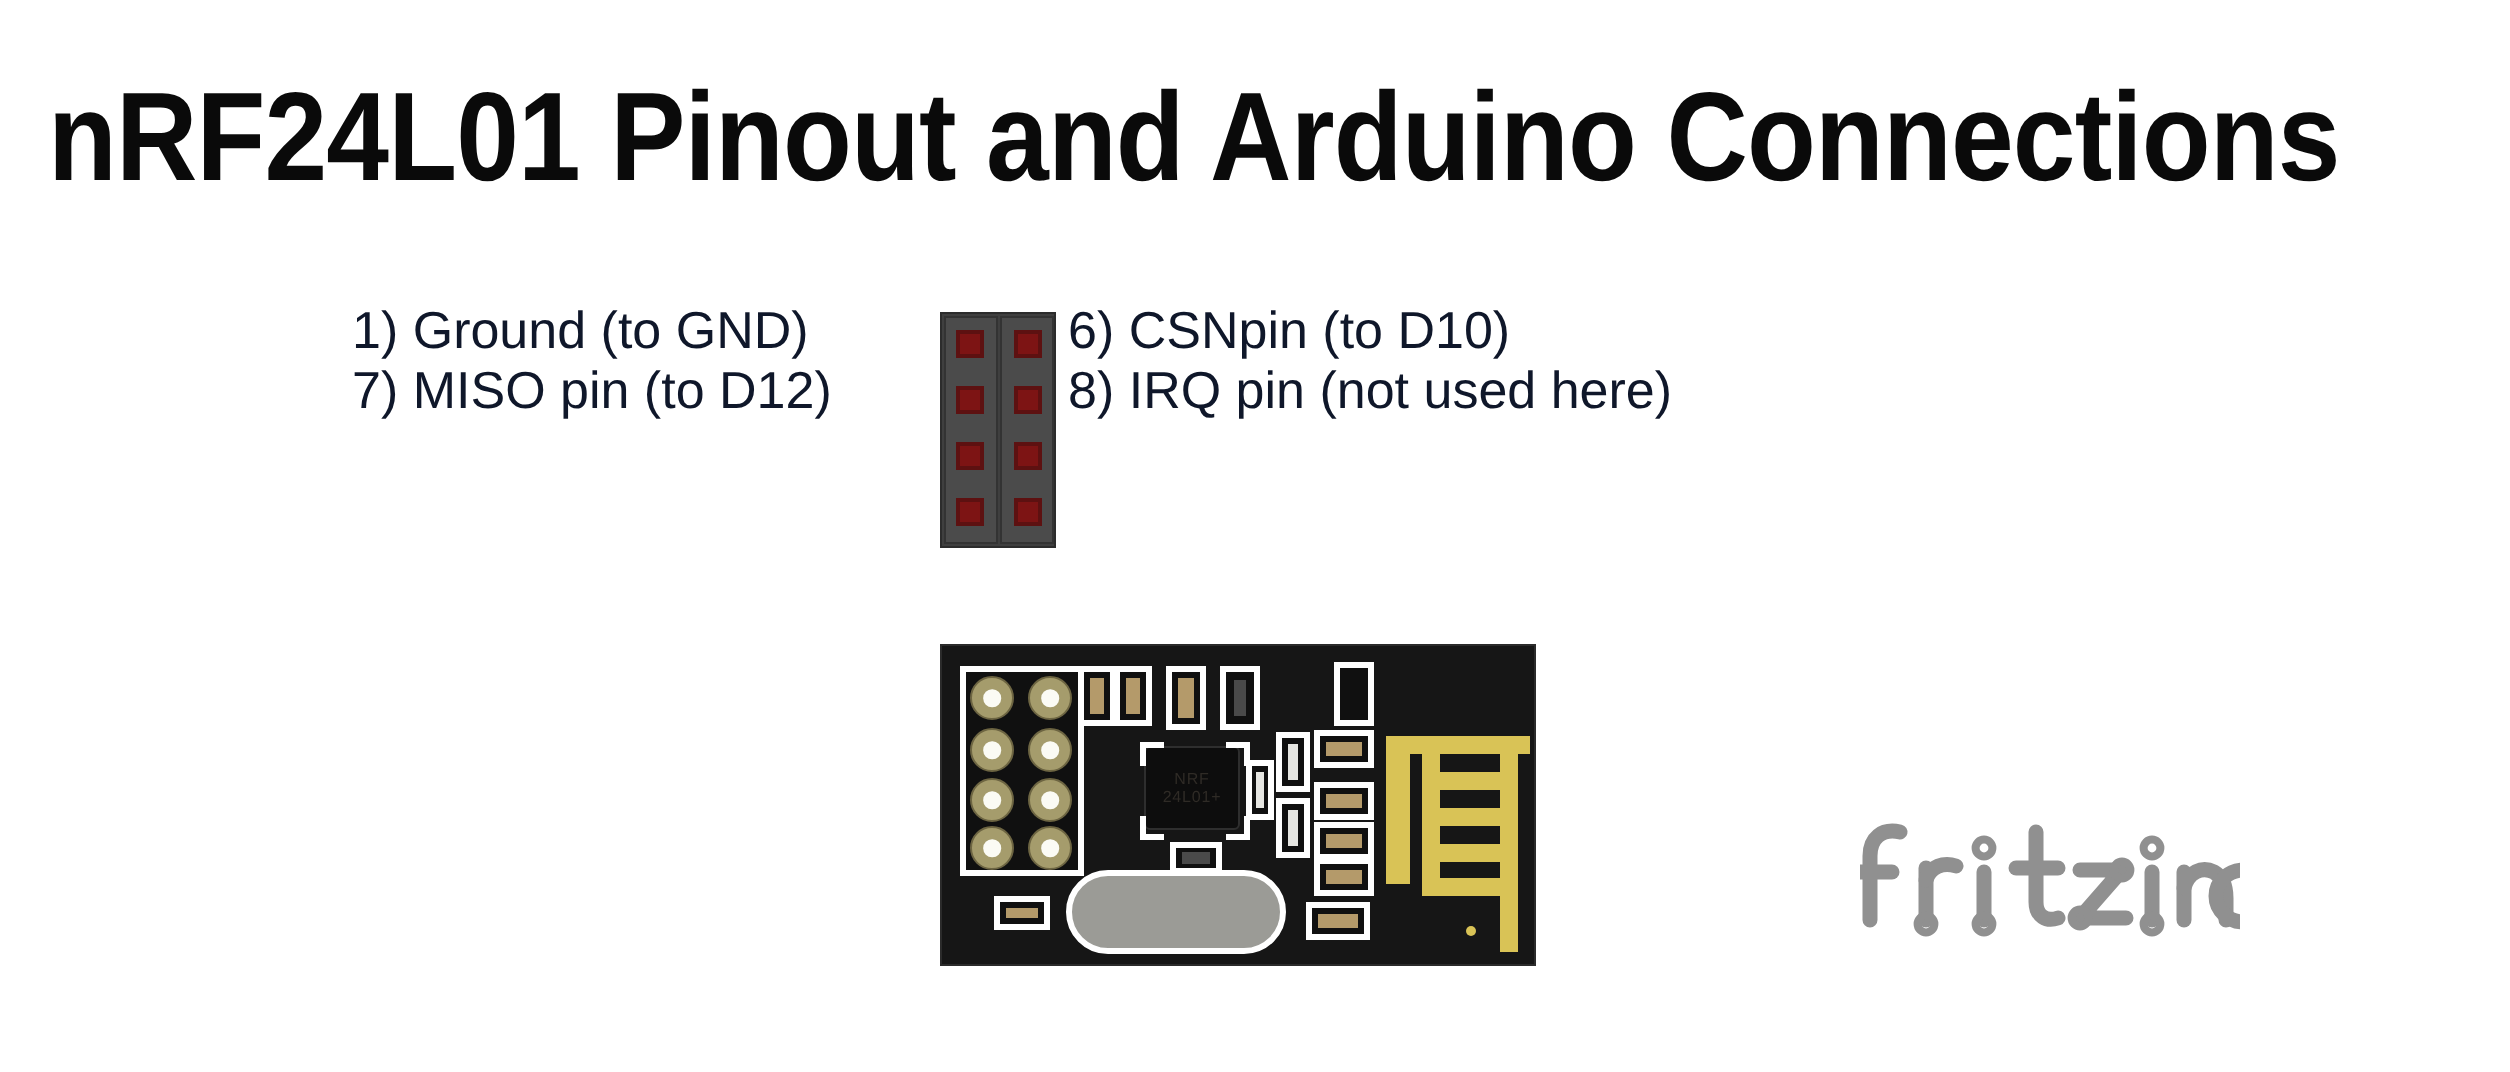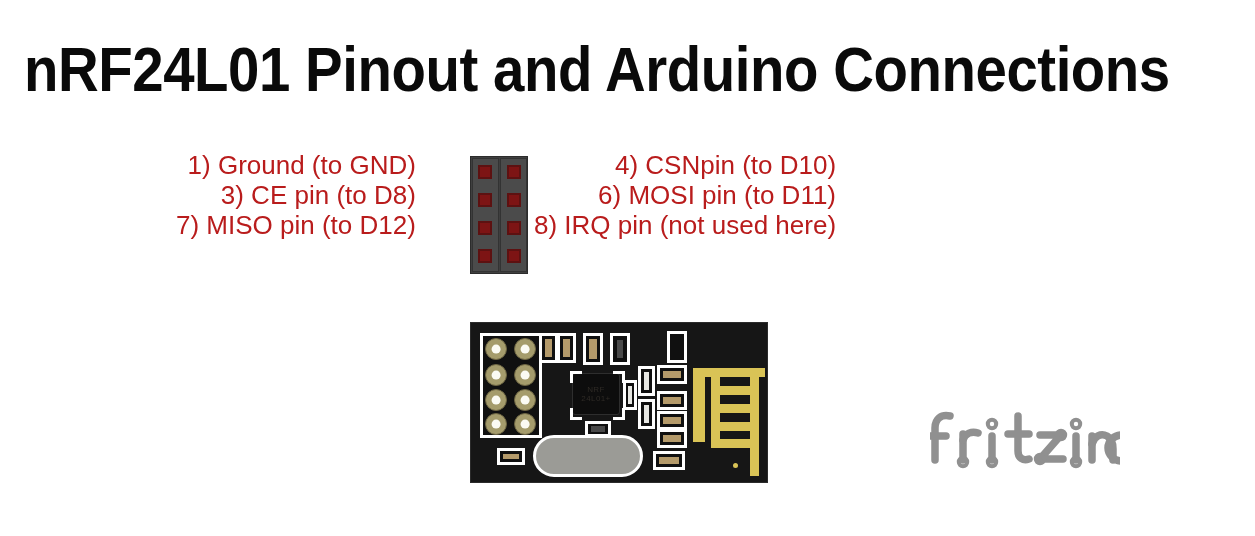--- a/index.html
+++ b/index.html
@@ -40,24 +40,23 @@
     left: 176px;
     top: 150px;
     width: 740px;
     height: 128px;
   }
   .pin-col {
     position: absolute;
     top: 0;
     font-size: 26px;
     line-height: 30px;
-    color: #b91c1c;
+    color: #0f172a;
     white-space: nowrap;
     font-family: "Liberation Sans", sans-serif;
-    text-align: right;
   }
   .pin-col.left  { left: 0px; }
   .pin-col.right { left: 358px; }
   .pin-line {
     height: 30px;
     display: block;
   }
 
   
   #connector {
@@ -176,26 +175,24 @@
 </head>
 <body>
 
 <div id="page">
 
   <div id="title">nRF24L01 Pinout and Arduino Connections</div>
 
   <div id="pin-list">
     <div class="pin-col left">
       <span class="pin-line">1) Ground (to GND)</span>
-      <span class="pin-line">3) CE pin (to D8)</span>
       <span class="pin-line">7) MISO pin (to D12)</span>
     </div>
     <div class="pin-col right">
-      <span class="pin-line">4) CSNpin (to D10)</span>
-      <span class="pin-line">6) MOSI pin (to D11)</span>
+      <span class="pin-line">6) CSNpin (to D10)</span>
       <span class="pin-line">8) IRQ pin (not used here)</span>
     </div>
   </div>
 
   <div id="connector">
     <div class="hdr-half l"></div>
     <div class="hdr-half r"></div>
     <div class="hdr-pin" style="left:7px;  top:8px;"></div>
     <div class="hdr-pin" style="left:36px; top:8px;"></div>
     <div class="hdr-pin" style="left:7px;  top:36px;"></div>

